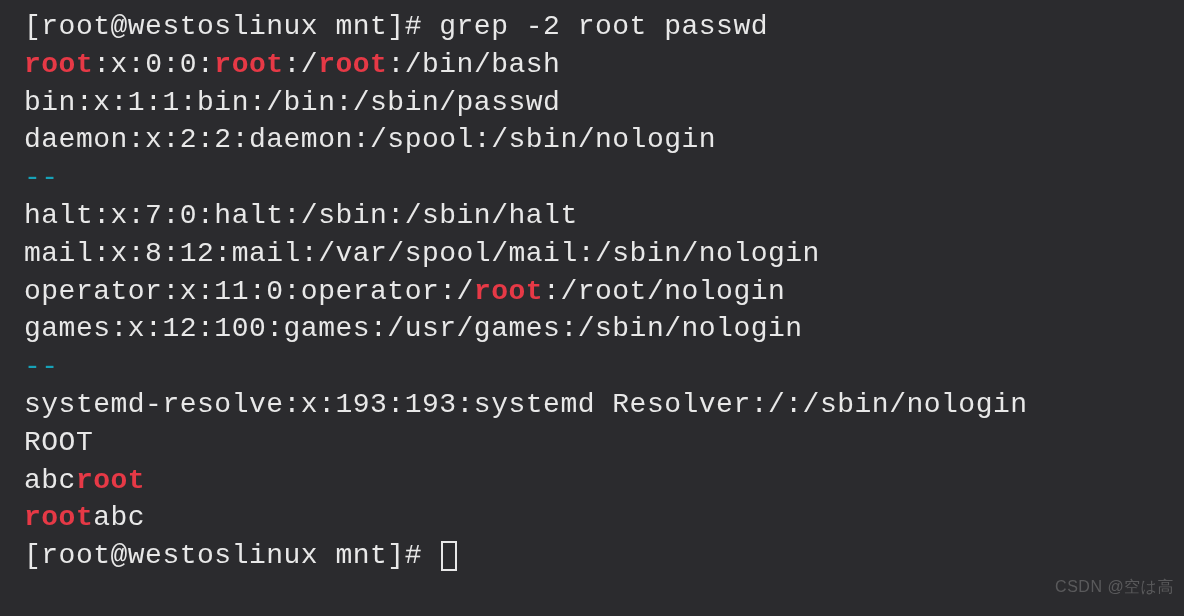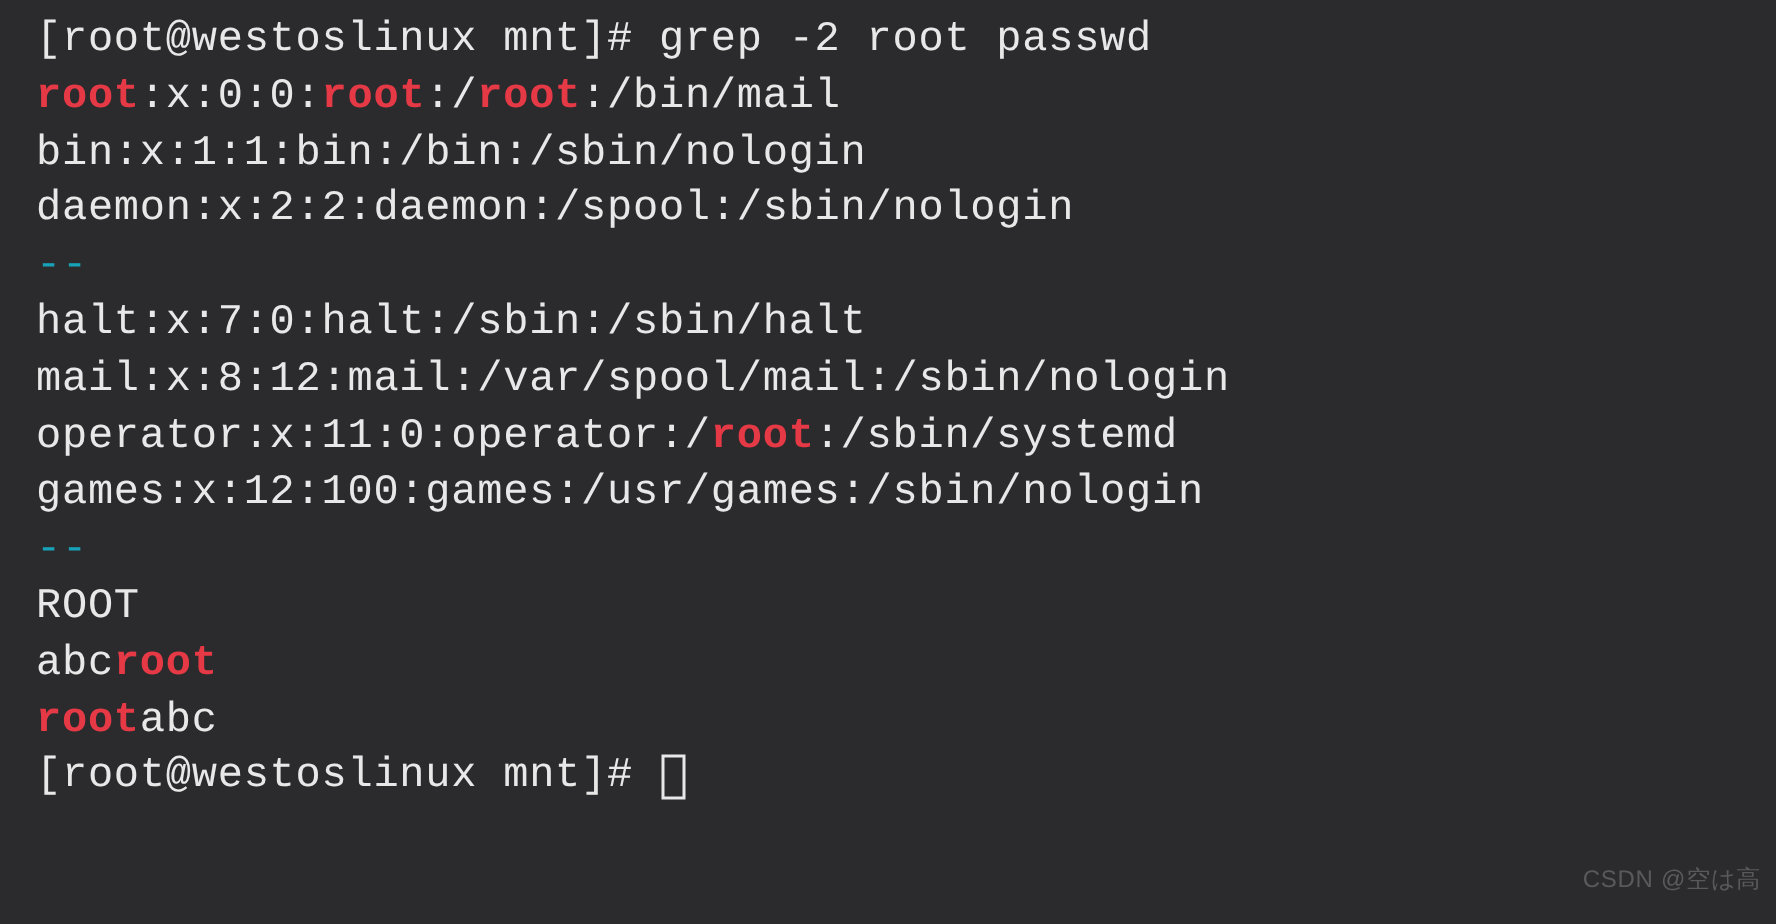--- a/index.html
+++ b/index.html
@@ -49,27 +49,28 @@
       font-size: 16px;
       opacity: 0.5;
       font-family: sans-serif;
     }
   </style>
 </head>
 <body>
 
 <div id="terminal">
     <div class="line"><span class="prompt">[root@westoslinux mnt]# </span><span>grep -2 root passwd</span></div>
-    <div class="line"><span class="highlight">root</span><span>:x:0:0:</span><span class="highlight">root</span><span>:/</span><span class="highlight">root</span><span>:/bin/mail</span></div>
-    <div class="line">bin:x:1:1:bin:/bin:/sbin/nologin</div>
+    <div class="line"><span class="highlight">root</span><span>:x:0:0:</span><span class="highlight">root</span><span>:/</span><span class="highlight">root</span><span>:/bin/bash</span></div>
+    <div class="line">bin:x:1:1:bin:/bin:/sbin/passwd</div>
     <div class="line">daemon:x:2:2:daemon:/spool:/sbin/nologin</div>
     <div class="line separator">--</div>
     <div class="line">halt:x:7:0:halt:/sbin:/sbin/halt</div>
     <div class="line">mail:x:8:12:mail:/var/spool/mail:/sbin/nologin</div>
-    <div class="line"><span>operator:x:11:0:operator:/</span><span class="highlight">root</span><span>:/sbin/systemd</span></div>
+    <div class="line"><span>operator:x:11:0:operator:/</span><span class="highlight">root</span><span>:/root/nologin</span></div>
     <div class="line">games:x:12:100:games:/usr/games:/sbin/nologin</div>
     <div class="line separator">--</div>
+    <div class="line">systemd-resolve:x:193:193:systemd Resolver:/:/sbin/nologin</div>
     <div class="line">ROOT</div>
     <div class="line"><span>abc</span><span class="highlight">root</span></div>
     <div class="line"><span class="highlight">root</span><span>abc</span></div>
     <div class="line"><span class="prompt">[root@westoslinux mnt]# </span><span class="cursor"></span></div>
   </div>
 <div class="watermark">CSDN @空は高</div>
 
 </body></html>

